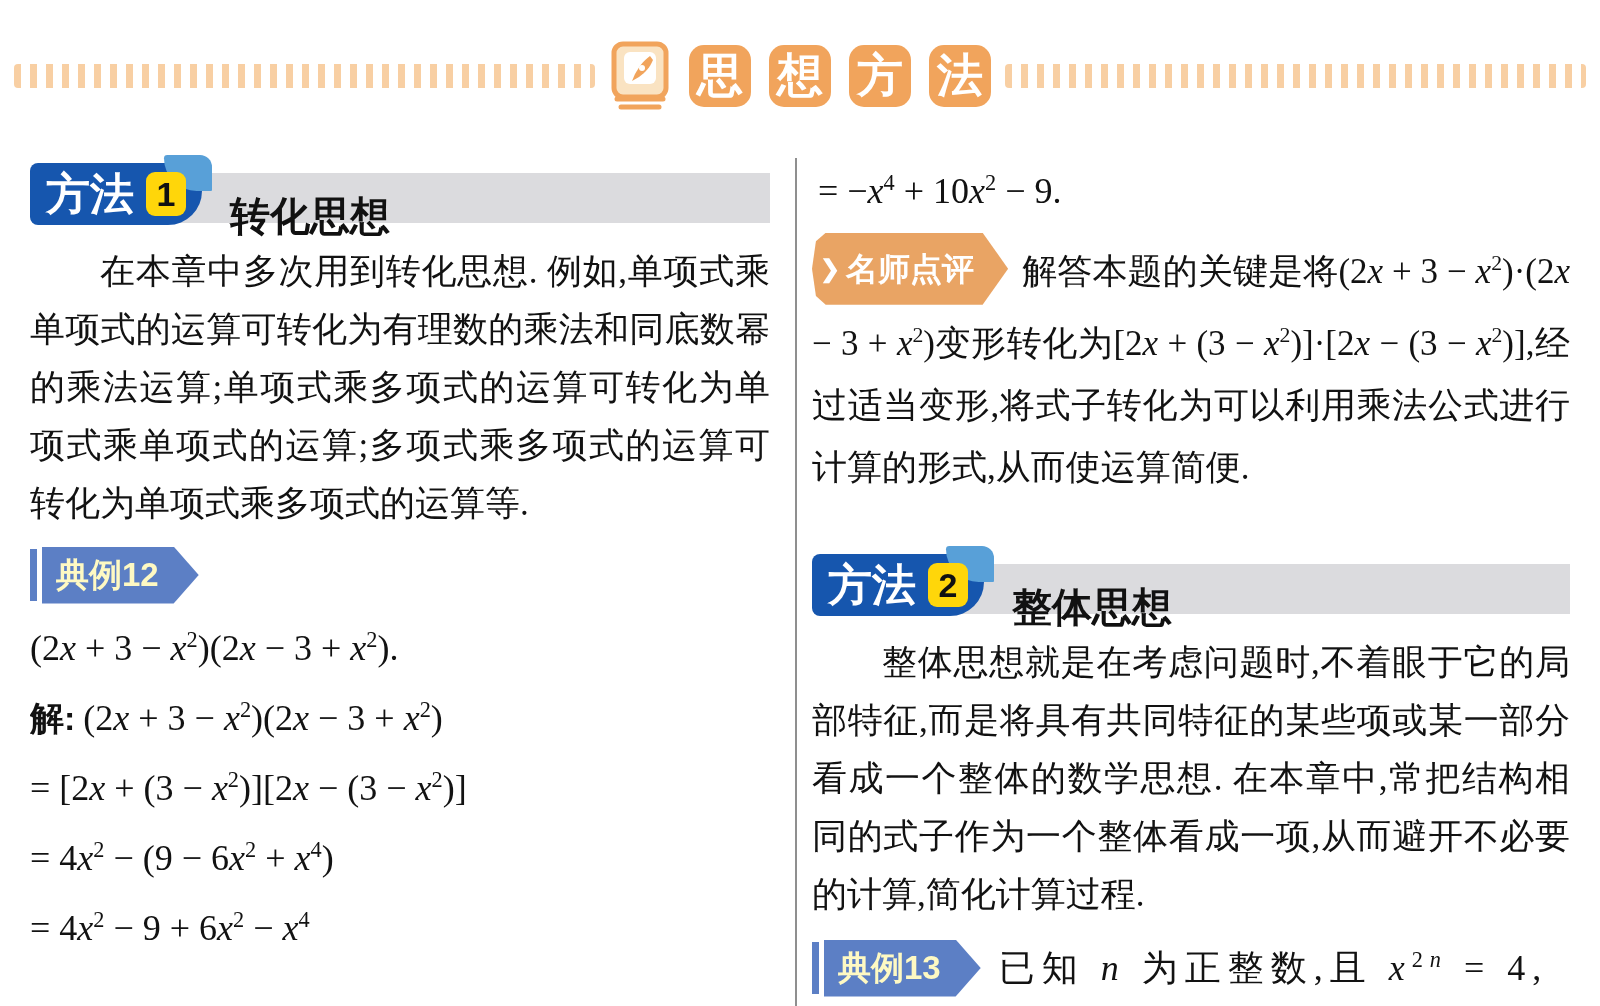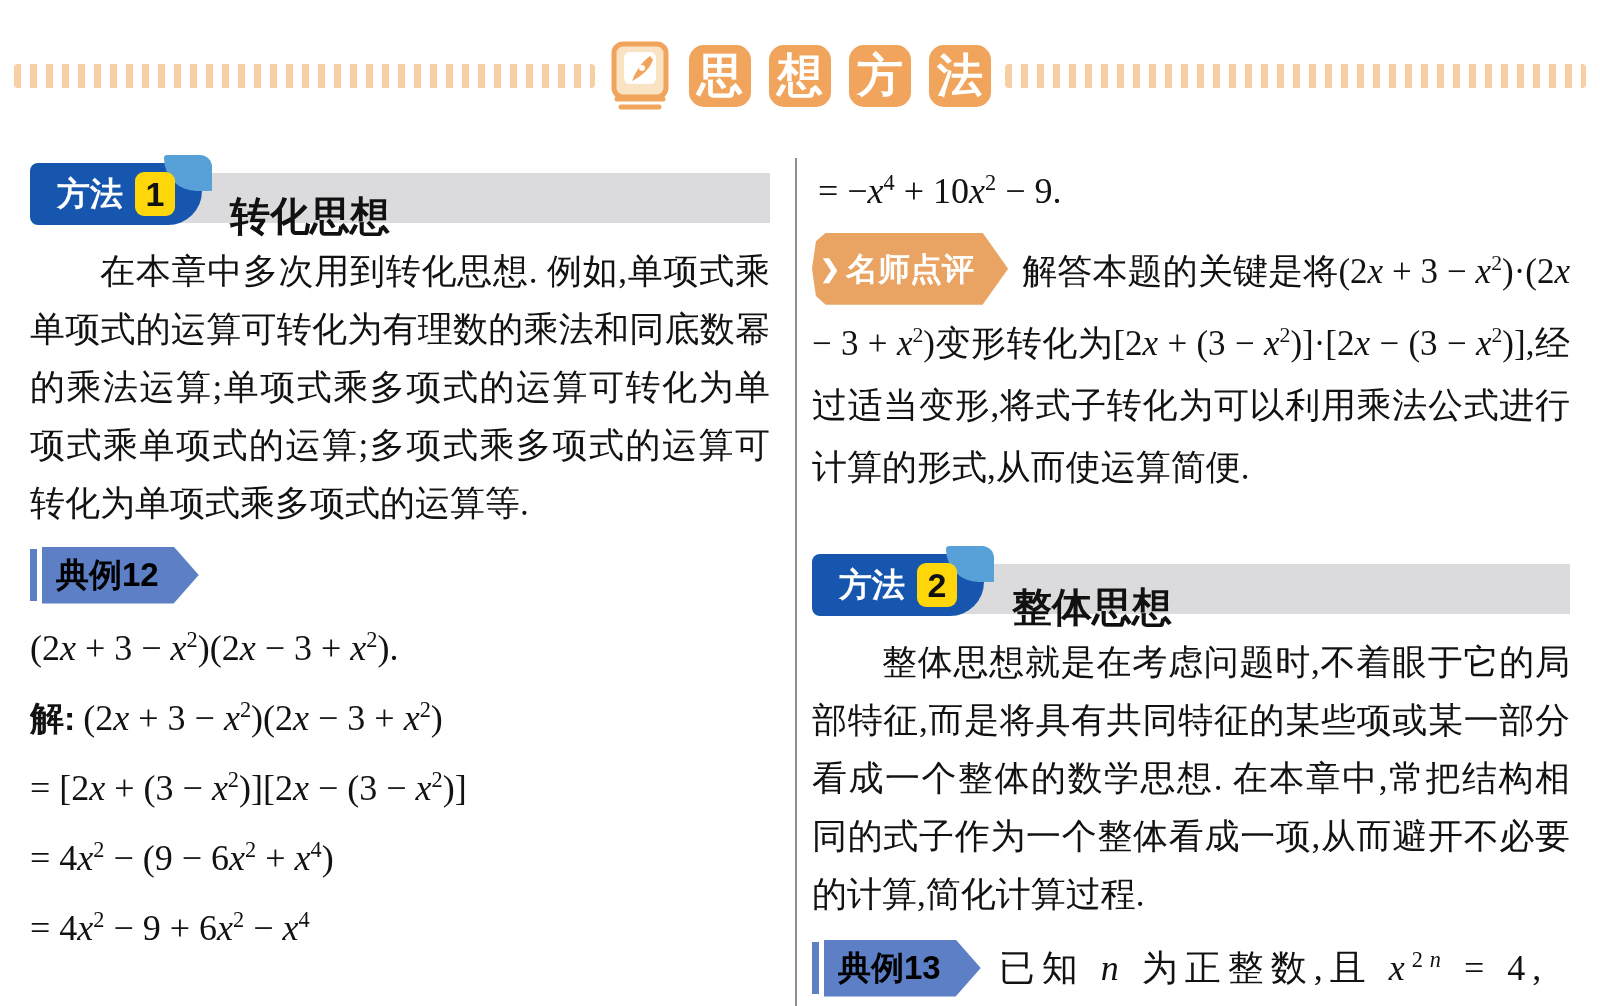--- a/index.html
+++ b/index.html
@@ -24,40 +24,40 @@
   .col-right{left:812px;top:152px;width:758px;}
 
   
   .method-bar{position:relative;height:62px;margin-bottom:16px;}
   .method-gray{position:absolute;left:60px;right:0;top:8px;height:50px;background:#dbdbde;}
   .method-badge{position:absolute;left:0;top:-2px;width:172px;height:62px;background:#1656ae;
                 border-radius:8px 10px 34px 8px;display:flex;align-items:center;justify-content:center;
                 gap:12px;z-index:2;}
   .method-badge .accent{position:absolute;right:-10px;top:-8px;width:48px;height:36px;
                 background:#58a0d8;border-radius:6px 22px 2px 60px;z-index:-1;}
-  .method-label{color:#fff;font-family:"Liberation Sans",sans-serif;font-weight:bold;font-size:33px;}
+  .method-label{color:#fff;font-family:"Liberation Sans",sans-serif;font-weight:bold;font-size:44px;}
   .method-num{width:40px;height:44px;background:#ffd60a;border-radius:9px;color:#111;
               font-family:"Liberation Sans",sans-serif;font-weight:bold;font-size:34px;
               display:flex;align-items:center;justify-content:center;}
   .method-title{position:absolute;left:200px;top:24px;font-family:Liberation Mono, monospace;
                 font-weight:bold;font-size:40px;color:#111;z-index:2;}
 
   
   .para{font-size:35px;line-height:58px;text-align:justify;text-indent:2em;overflow:hidden;}
   .para-5l{height:290px;}
   .math{font-size:36px;line-height:62px;white-space:nowrap;overflow:hidden;}
   .math i{font-style:italic;}
   sup{font-size:0.62em;}
   .solve-label{font-family:"Liberation Sans",sans-serif;font-weight:bold;font-style:normal;
                font-size:34px;margin-right:8px;}
 
   
   .example-row{display:flex;align-items:center;height:56px;margin-bottom:6px;}
   .ex-bar{width:7px;height:52px;background:#5c7fc5;margin-right:5px;flex:0 0 auto;}
-  .ex-badge{background:#5c7fc5;color:#000000;font-family:"Liberation Sans",sans-serif;
+  .ex-badge{background:#5c7fc5;color:#fef9c3;font-family:"Liberation Sans",sans-serif;
             font-size:33px;font-weight:bold;padding:6px 40px 6px 14px;
             clip-path:polygon(0 0,84% 0,100% 50%,84% 100%,0 100%);flex:0 0 auto;}
   .ex-text{margin-left:14px;font-size:35px;}
   .ex13-text{margin-left:18px;font-size:36px;letter-spacing:7px;white-space:nowrap;}
 
   
   .comment{font-size:35px;line-height:62px;text-align:justify;height:310px;overflow:hidden;
            margin-bottom:14px;}
   .comment-badge{display:inline-flex;align-items:center;background:#e9a464;color:#fff;
                  font-family:"Liberation Sans",sans-serif;font-weight:bold;font-size:32px;

